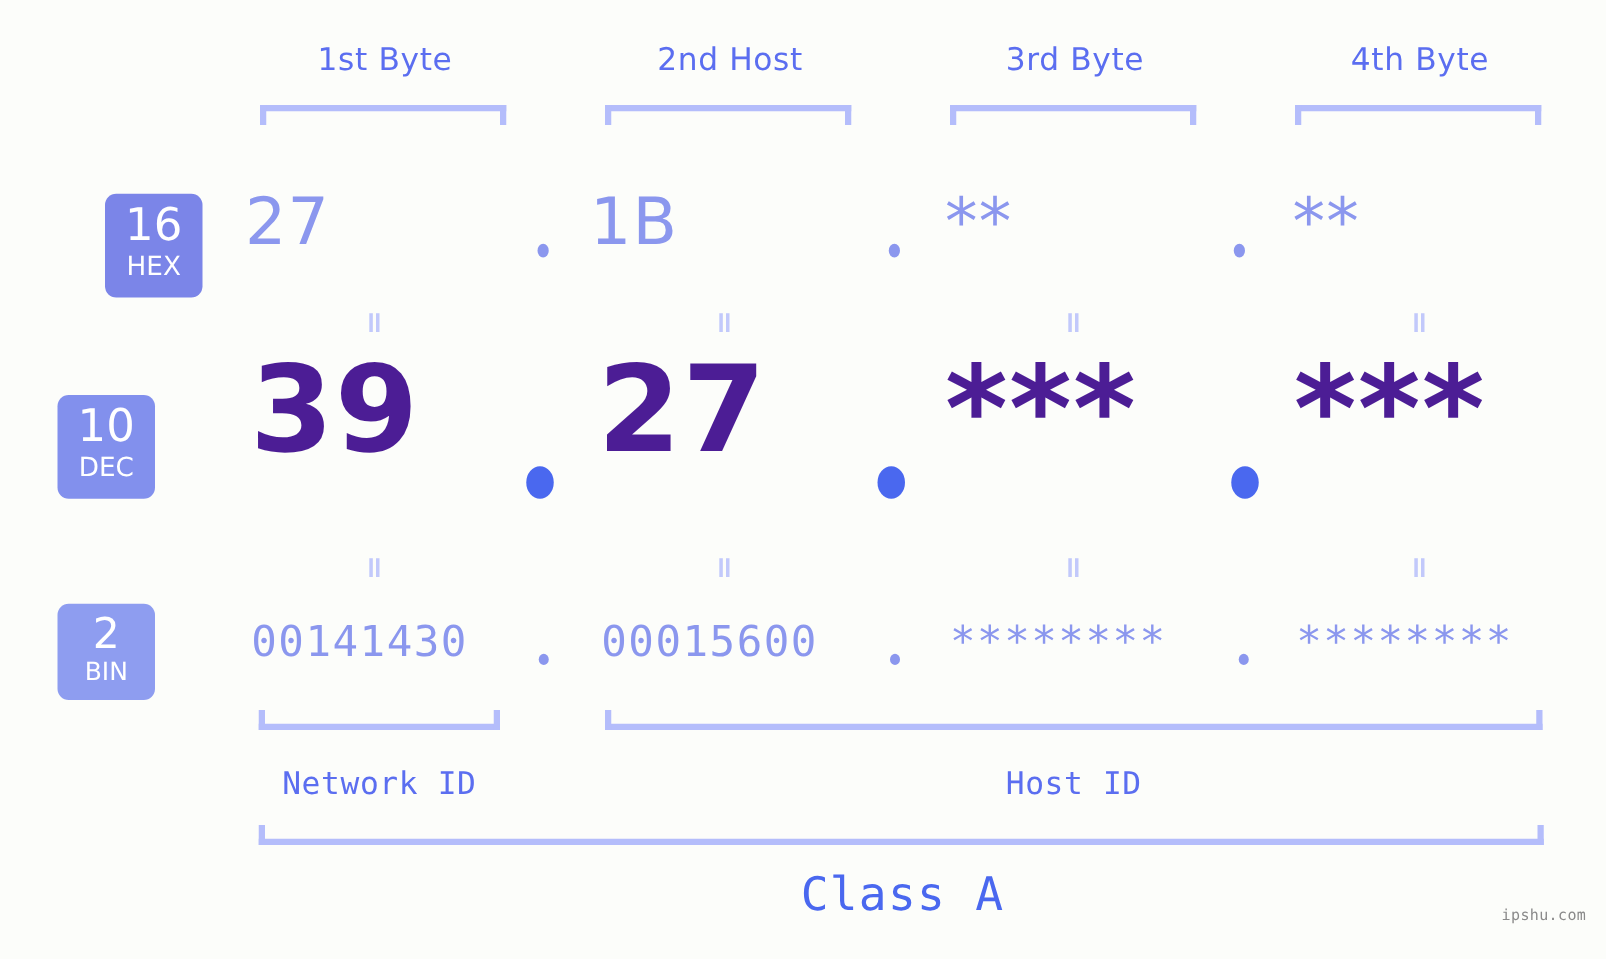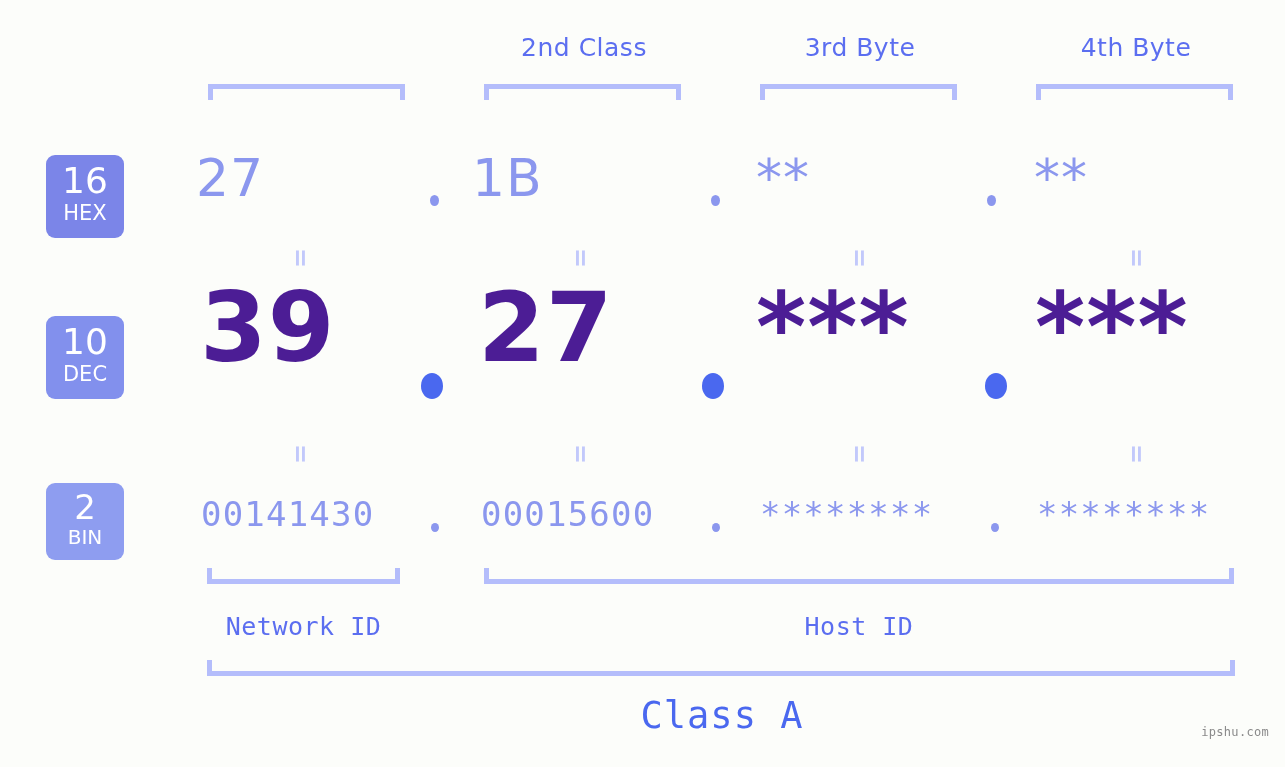--- a/index.html
+++ b/index.html
@@ -69,21 +69,21 @@
     display: block;
     line-height: 1;
     font-weight: 400;
   }
   .badge .nm {
     display: block;
     line-height: 1;
     font-weight: 400;
   }
 
-  #badge-hex { top: 155px; height: 83px; background: #7b85e8; padding-top: 8px; }
+  #badge-hex { top: 155px; height: 83px; background: #7b85e8; padding-top: 8px; margin-left: 38px; }
   #badge-hex .num { font-size: 36px; }
   #badge-hex .nm  { font-size: 21px; margin-top: 4px; }
 
   #badge-dec { top: 316px; height: 83px; background: #8290ed; padding-top: 8px; }
   #badge-dec .num { font-size: 36px; }
   #badge-dec .nm  { font-size: 21px; margin-top: 4px; }
 
   #badge-bin { top: 483px; height: 77px; background: #8e9df0; padding-top: 7px; }
   #badge-bin .num { font-size: 34px; }
   #badge-bin .nm  { font-size: 20px; margin-top: 3px; }
@@ -185,21 +185,22 @@
     font-size: 12px;
     color: #8a8a8a;
     letter-spacing: 0.3px;
   }
 </style>
 </head>
 <body>
 
 <div id="stage">
 
-  <div class="byte-head" style="left:484px;">2nd Class</div>
+  <div class="byte-head" style="left:208px;">1st Byte</div>
+  <div class="byte-head" style="left:484px;">2nd Host</div>
   <div class="byte-head" style="left:760px;">3rd Byte</div>
   <div class="byte-head" style="left:1036px;">4th Byte</div>
 
   <div class="top-bracket" style="left:208px;  width:197px;"></div>
   <div class="top-bracket" style="left:484px;  width:197px;"></div>
   <div class="top-bracket" style="left:760px;  width:197px;"></div>
   <div class="top-bracket" style="left:1036px; width:197px;"></div>
 
   <div class="badge" id="badge-hex">
     <span class="num">16</span>

